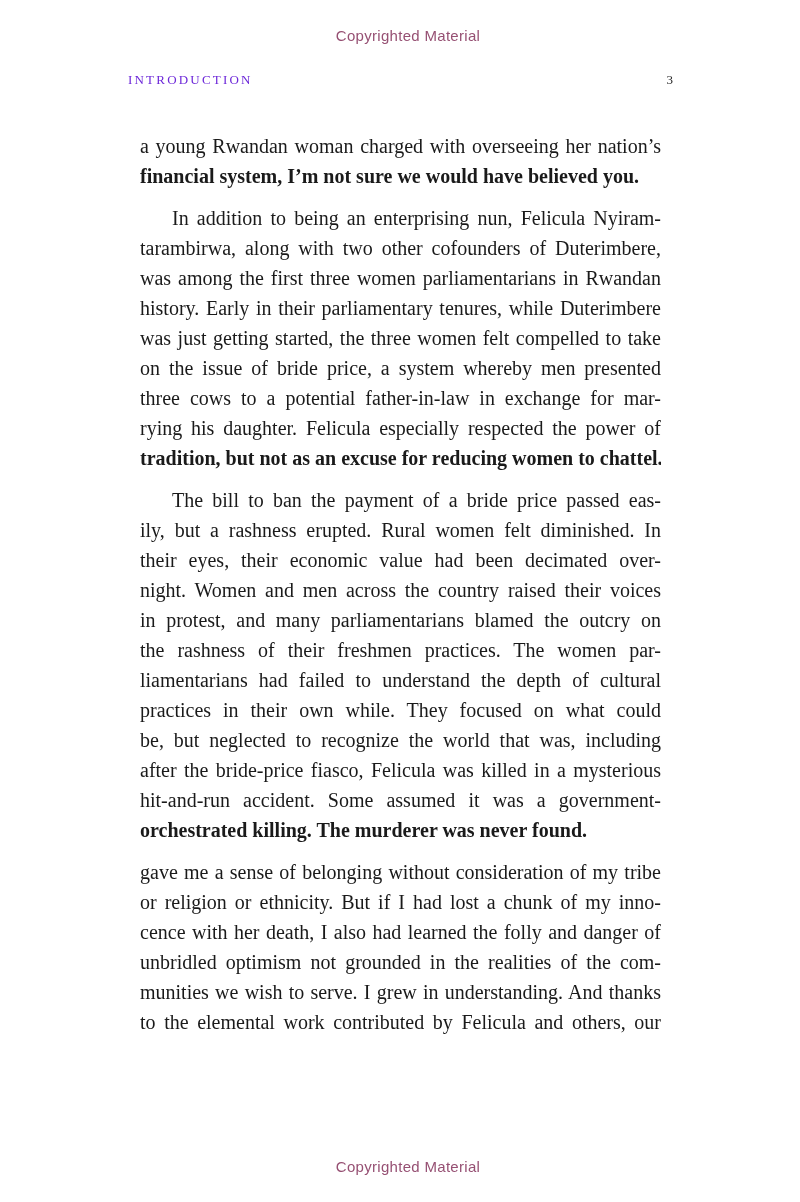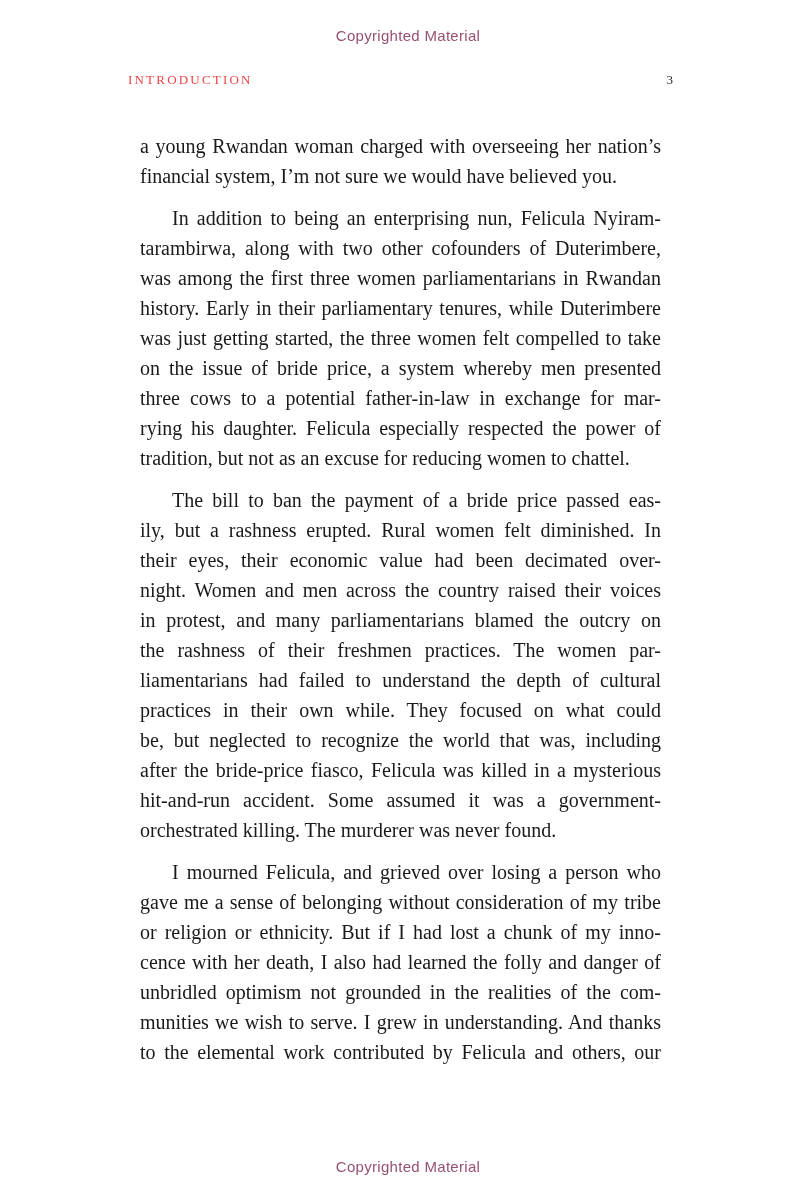--- a/index.html
+++ b/index.html
@@ -28,21 +28,21 @@
     top: 72px;
     left: 128px;
     width: 545px;
     display: flex;
     justify-content: space-between;
     align-items: baseline;
     font-size: 13px;
   }
   .running-head {
     letter-spacing: 2.2px;
-    color: #ef4444;
+    color: #6d28d9;
   }
   .folio { color: #1f1f1f; }
   .page-body {
     position: absolute;
     top: 119px;
     left: 128px;
     width: 545px;
     font-size: 20px;
   }
   .paragraph { margin: 12px; }
@@ -50,20 +50,21 @@
     height: 30px;
     line-height: 30px;
     text-align: justify;
     text-align-last: justify;
     white-space: nowrap;
     overflow: hidden;
   }
   .line.last {
     text-align: left;
     text-align-last: left;
+    font-weight: bold;
   }
   .line.indent { padding-left: 32px; }
   .it { }
 </style>
 </head>
 <body>
 
 <div class="banner top" style="color: rgb(150, 80, 115);">Copyrighted Material</div>
 
 <div class="page-header">
@@ -95,21 +96,20 @@
       <div class="line"><span>in protest, and many parliamentarians blamed the outcry on</span></div>
       <div class="line"><span>the rashness of their freshmen practices. The women par-</span></div>
       <div class="line"><span>liamentarians had failed to understand the depth of cultural</span></div>
       <div class="line"><span>practices in their own while. They focused on what </span><span class="it">could</span></div>
       <div class="line"><span class="it">be</span><span>, but neglected to recognize the world that was, including</span></div>
       <div class="line"><span>after the bride-price fiasco, Felicula was killed in a mysterious</span></div>
       <div class="line"><span>hit-and-run accident. Some assumed it was a government-</span></div>
       <div class="line last"><span>orchestrated killing. The murderer was never found.</span></div>
     </div>
     <div class="paragraph">
-      <div class="line indent"><span>I mourned Felicula, and grieved over losing a person who</span></div>
       <div class="line"><span>gave me a sense of belonging without consideration of my tribe</span></div>
       <div class="line"><span>or religion or ethnicity. But if I had lost a chunk of my inno-</span></div>
       <div class="line"><span>cence with her death, I also had learned the folly and danger of</span></div>
       <div class="line"><span>unbridled optimism not grounded in the realities of the com-</span></div>
       <div class="line"><span>munities we wish to serve. I grew in understanding. And thanks</span></div>
       <div class="line"><span>to the elemental work contributed by Felicula and others, our</span></div>
     </div>
   </div>
 
 <div class="banner bottom" style="color: rgb(150, 80, 115);">Copyrighted Material</div>

